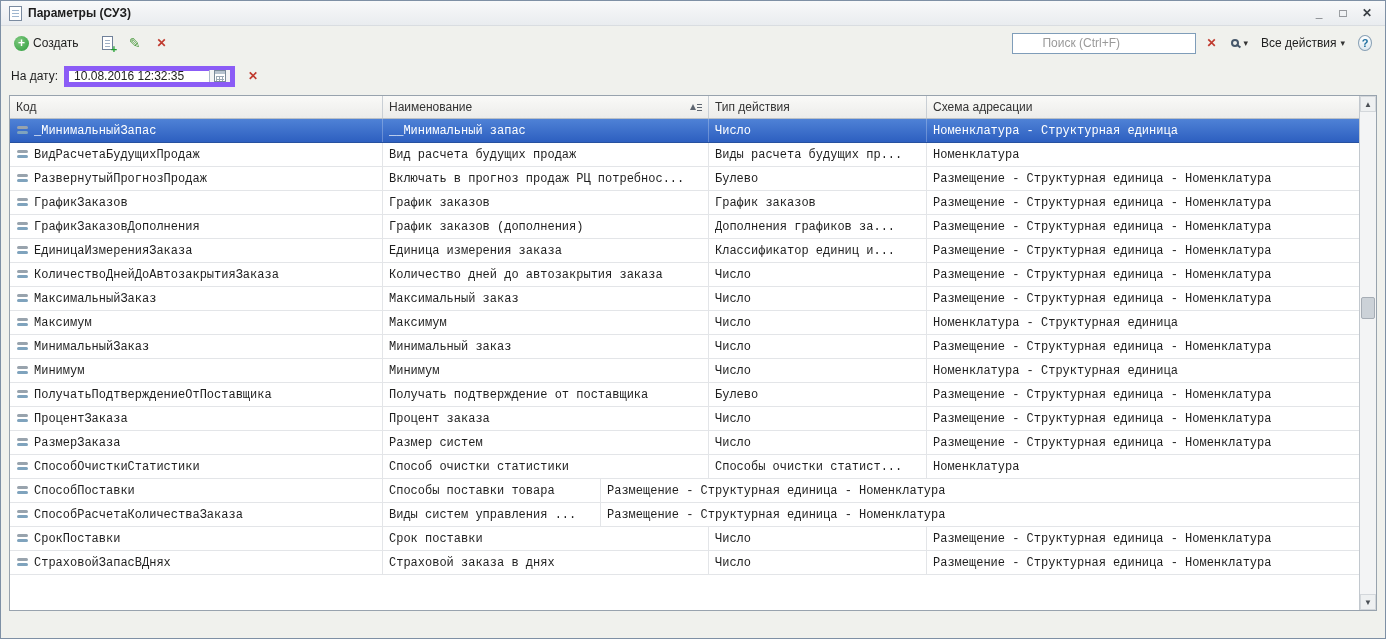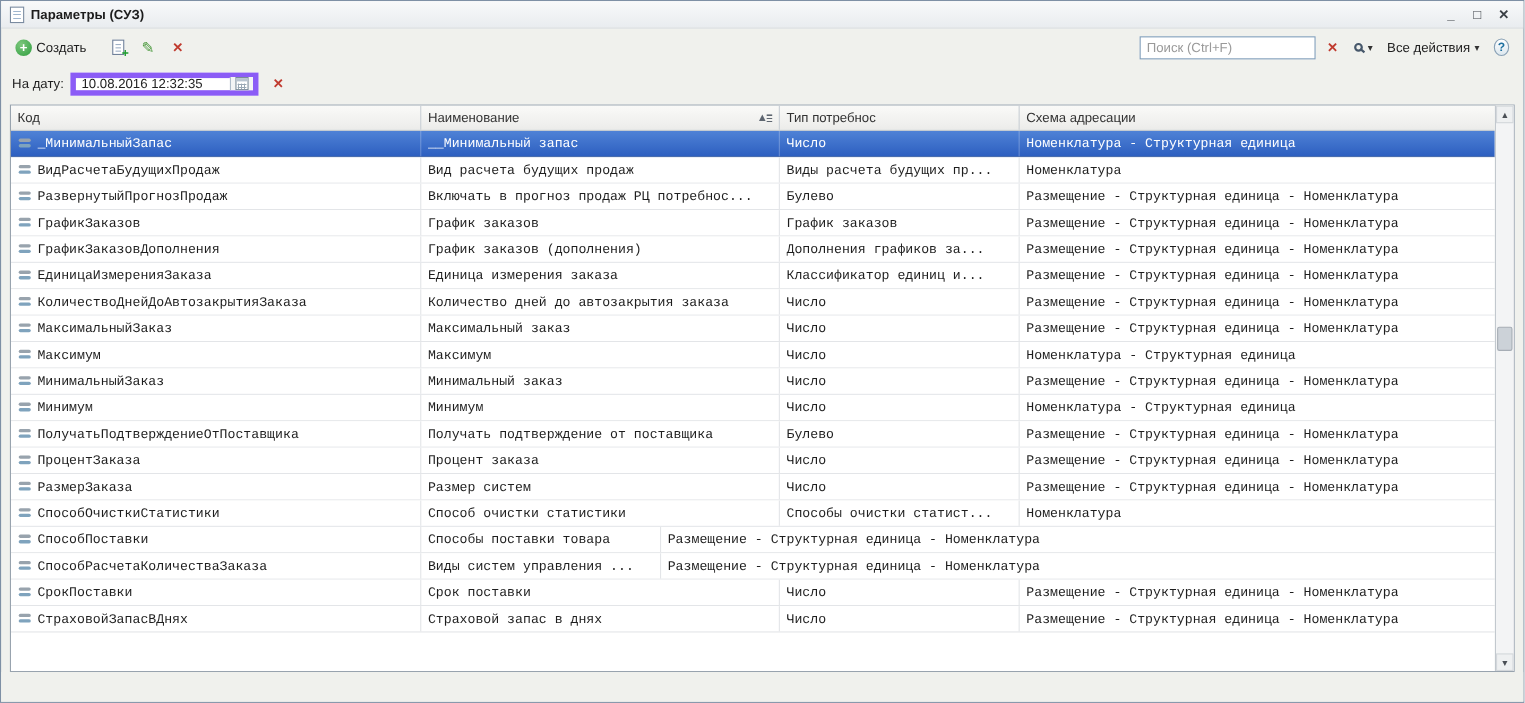--- a/index.html
+++ b/index.html
@@ -39,21 +39,21 @@
   }
   .iconbtn{ width:24px; height:24px; justify-content:center; }
   .doc-plus{ width:11px; height:14px; background:#fff; border:1px solid #70819a; position:relative; display:inline-block; }
   .doc-plus::before{ content:""; position:absolute; left:2px; top:3px; width:5px; height:1px;
     background:#9fb0c5; box-shadow:0 3px 0 #9fb0c5, 0 6px 0 #9fb0c5; }
   .doc-plus::after{ content:"+"; position:absolute; right:-5px; bottom:-6px; color:#1f9e2e; font-weight:bold; font-size:11px; }
   .pencil{ color:#4c9a3f; font-size:14px; line-height:14px; }
   .red-x{ color:#c03a2e; font-weight:bold; font-size:12px; line-height:12px; }
   .grp-gap{ width:6px; }
   .spacer{ flex:1; }
-  .searchbox{ display:flex; align-items:center; border:1px solid #7f9db9; background:#fff; height:21px; }
+  .searchbox{ display:flex; align-items:center; border:1px solid #7f9db9; background:#fff; height:21px;padding-left:24px; }
   .searchbox input{ border:0; outline:0; width:158px; padding:0 5px; font-family:inherit; font-size:12px; color:#333; background:transparent;}
   input::placeholder{ color:#9a9a9a; }
   .caret{ font-size:9px; color:#333; line-height:9px; }
   .mag{ width:8px; height:8px; border:2px solid #47586b; border-radius:50%; position:relative; display:inline-block; }
   .mag::after{ content:""; position:absolute; width:5px; height:2px; background:#47586b; right:-4px; bottom:-2px; transform:rotate(40deg); }
   .help-circle{
     width:16px; height:16px; border-radius:50%; border:1px solid #88a0b5;
     background:linear-gradient(#ffffff,#dce8ef); color:#1d6f9f; font-weight:bold; font-size:11px;
     display:flex; align-items:center; justify-content:center; line-height:1;
   }
@@ -178,21 +178,21 @@
     <div class="grid">
       <div class="thead" id="thead">
           <div class="th col0">
             <span>Код</span>
           </div>
           <div class="th col1">
             <span>Наименование</span>
             <span class="sort-icon"></span>
           </div>
           <div class="th col2">
-            <span>Тип потребнос</span>
+            <span>Тип действия</span>
           </div>
           <div class="th col3">
             <span>Схема адресации</span>
           </div>
         </div>
       <div class="tbody" id="tbody">
           <div class="tr selected">
             <div class="td col0">
               <span class="p-icon"></span>
               <span class="cell-text">_МинимальныйЗапас</span>
@@ -455,21 +455,21 @@
             <div class="td col3">
               <span class="cell-text">Размещение - Структурная единица - Номенклатура</span>
             </div>
           </div>
           <div class="tr">
             <div class="td col0">
               <span class="p-icon"></span>
               <span class="cell-text">СтраховойЗапасВДнях</span>
             </div>
             <div class="td col1">
-              <span class="cell-text">Страховой запас в днях</span>
+              <span class="cell-text">Страховой заказа в днях</span>
             </div>
             <div class="td col2">
               <span class="cell-text">Число</span>
             </div>
             <div class="td col3">
               <span class="cell-text">Размещение - Структурная единица - Номенклатура</span>
             </div>
           </div>
         </div>
     </div>

